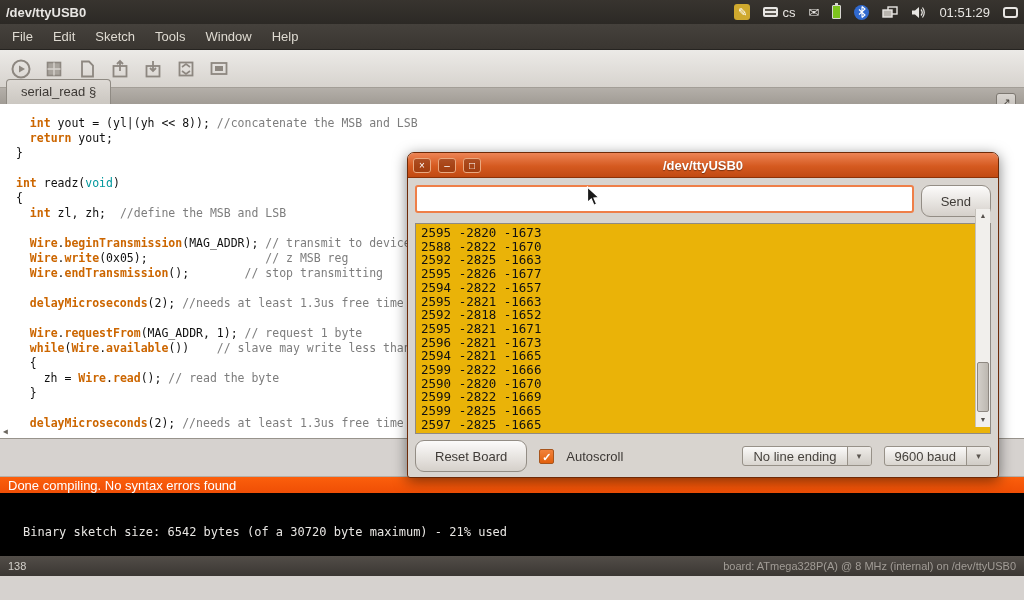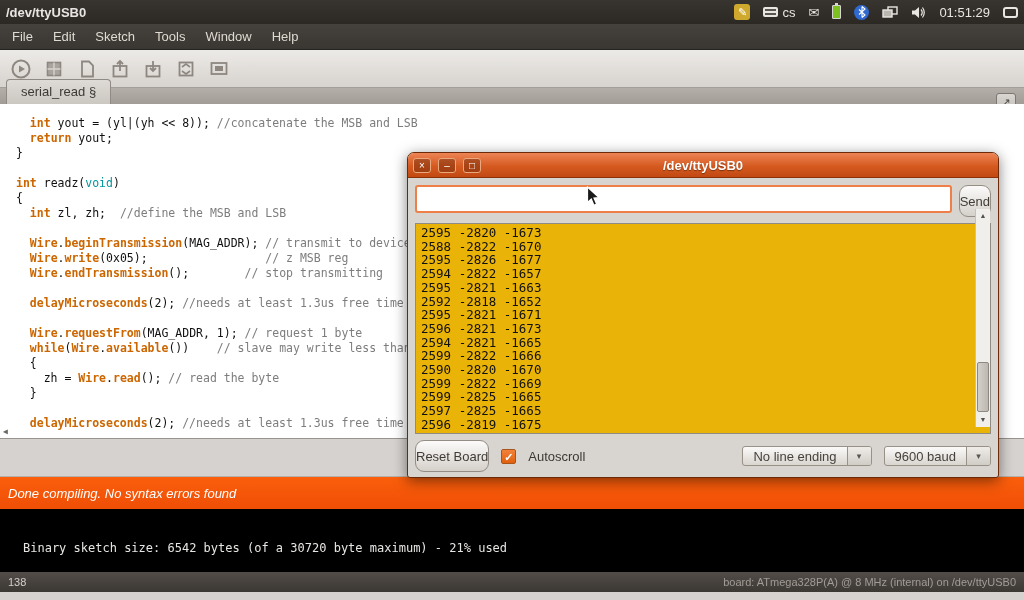--- a/index.html
+++ b/index.html
@@ -50,22 +50,22 @@
   .tok-k { color:#cc6600; font-weight:bold; }
   .tok-t { color:#00979c; }
   .tok-c { color:#7d7d7d; }
   .tok-p { color:#111; }
   .hscroll { position:absolute; left:0; bottom:0; height:13px; width:100%; display:flex; align-items:center; }
   .hscroll-arrow { font-size:8px; color:#6b665f; padding-left:3px; }
 
   .splitter { height:38px; background:#d6d2cf; border-bottom:1px solid #b5b0a9; }
 
   
-  .status-orange { height:32px; background:linear-gradient(#fb5f0c,#ef4e05); color:#fff; font-size:13px;
-    display:flex; align-items:center; padding:0 8px;font-style:italic; }
+  .status-orange { height:16px; background:linear-gradient(#fb5f0c,#ef4e05); color:#fff; font-size:13px;
+    display:flex; align-items:center; padding:0 8px; }
   .console { height:63px; background:#000; color:#e8e6e3; font-family:"DejaVu Sans Mono", monospace;
     font-size:12px; padding:32px 23px 0; }
   .bottombar { height:20px; background:linear-gradient(#524d48,#3b3733); display:flex; align-items:center;
     padding:0 8px; font-size:11px; }
   .bb-line { color:#d3d0cb; }
   .bb-board { margin-left:auto; color:#a19c96; }
 
   
   .sm-window { position:absolute; left:407px; top:152px; width:592px; height:326px; z-index:50;
     border:1px solid #6e2a08; border-radius:7px 7px 3px 3px; background:#d8d4cf;
@@ -74,21 +74,21 @@
     background:linear-gradient(#ed8455,#d55a20 55%,#c14a12); display:flex; align-items:center;
     padding:0 5px; border-bottom:1px solid #8c3208; position:relative; }
   .sm-title { position:absolute; left:0; right:0; text-align:center; color:#fff; font-weight:bold;
     font-size:13px; text-shadow:0 1px 1px rgba(0,0,0,.4); }
   .win-btn { width:18px; height:15px; margin-right:7px; border:1px solid #eaa87f; border-radius:3px;
     background:rgba(110,40,8,.45); color:#fff; font-size:10px; line-height:13px; text-align:center; z-index:2; }
   .sm-body { padding:7px; display:flex; flex-direction:column; height:301px; }
   .sm-top { display:flex; gap:7px; }
   .sm-input { flex:1; height:28px; border:2px solid #ef7f48; border-radius:3px; background:#fff;
     font-size:13px; padding:0 6px; outline:none; }
-  .btn { height:32px; padding:0 0; border:1px solid #938d85; border-radius:9px; color:#3f3b37;
+  .btn { height:32px; padding:0 19px; border:1px solid #938d85; border-radius:9px; color:#3f3b37;
     background:linear-gradient(#fcfbfa,#d5d0ca); font-size:13px; font-family:"Liberation Sans",sans-serif; }
   .sm-output { margin-top:6px; height:219px; background:#eab308; border:1px solid #8f8a83; position:relative;
     overflow:hidden; font-family:"DejaVu Sans Mono", monospace; font-size:12.5px; line-height:13.7px;
     padding:2px 20px 0 5px; }
   .serial-line { white-space:pre; color:#111; }
   .vscroll { position:absolute; right:0; top:0; bottom:0; width:15px; background:#f1efec;
     border-left:1px solid #c5c1ba; }
   .vs-arrow { position:absolute; left:0; width:14px; height:14px; font-size:7px; color:#55504b;
     text-align:center; line-height:14px; }
   .vs-up { top:0; } .vs-down { bottom:0; }
@@ -245,20 +245,21 @@
     <span class="win-btn"><span>□</span></span>
   </div>
   <div class="sm-body">
     <div class="sm-top">
       <input class="sm-input" value="" style="">
       <button class="btn">Send</button>
     </div>
     <div class="sm-output">
         <div class="serial-line">2595 -2820 -1673</div>
         <div class="serial-line">2588 -2822 -1670</div>
+        <div class="serial-line">2592 -2825 -1663</div>
         <div class="serial-line">2595 -2826 -1677</div>
         <div class="serial-line">2594 -2822 -1657</div>
         <div class="serial-line">2595 -2821 -1663</div>
         <div class="serial-line">2592 -2818 -1652</div>
         <div class="serial-line">2595 -2821 -1671</div>
         <div class="serial-line">2596 -2821 -1673</div>
         <div class="serial-line">2594 -2821 -1665</div>
         <div class="serial-line">2599 -2822 -1666</div>
         <div class="serial-line">2590 -2820 -1670</div>
         <div class="serial-line">2599 -2822 -1669</div>

